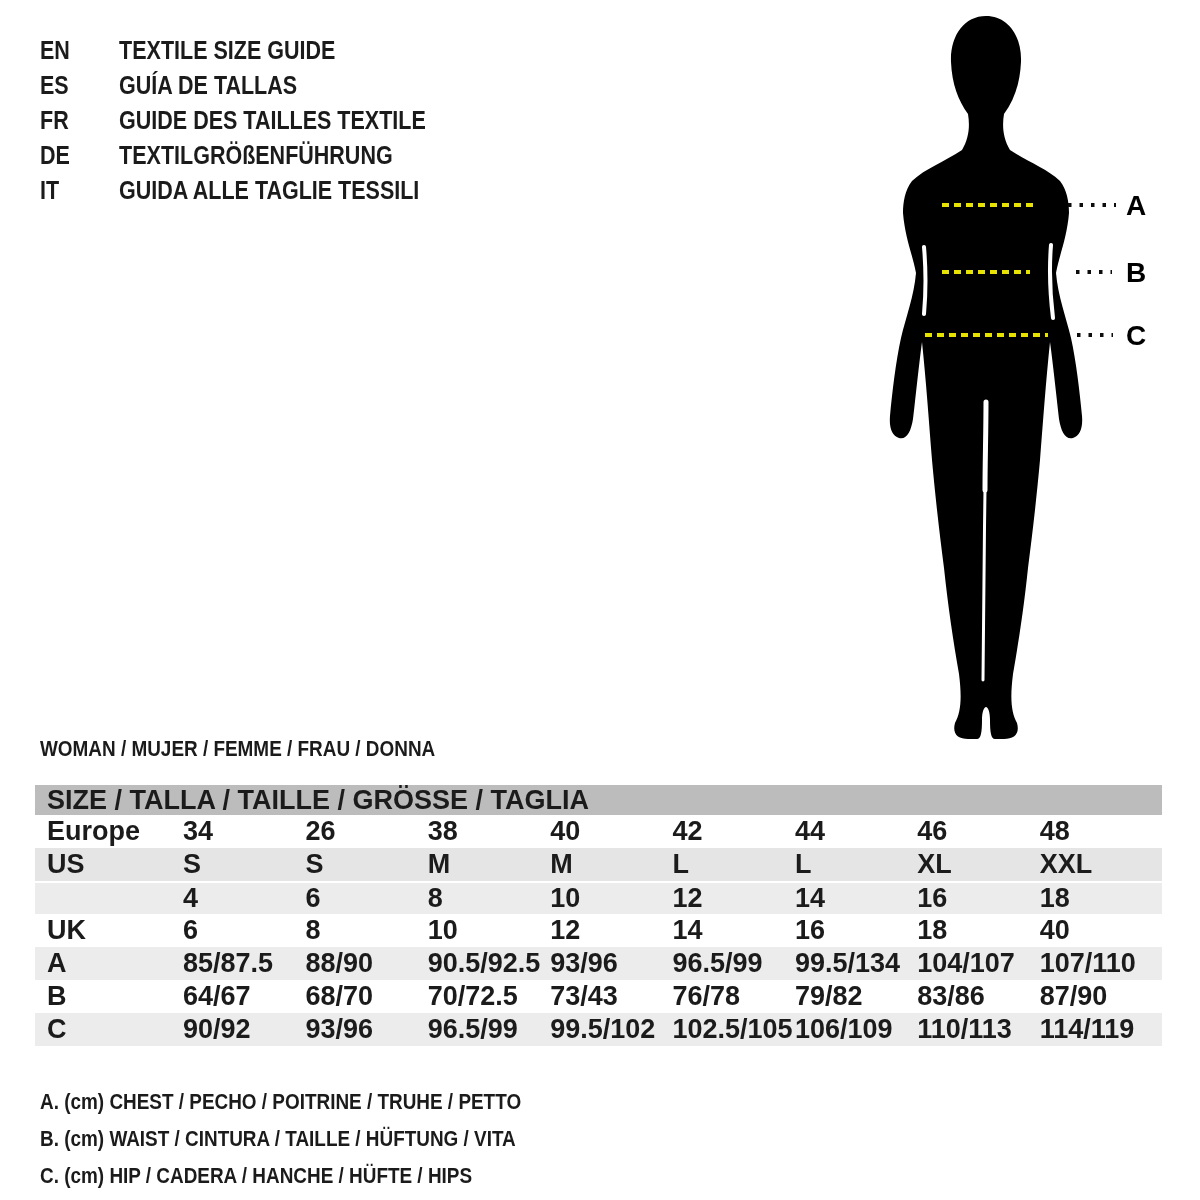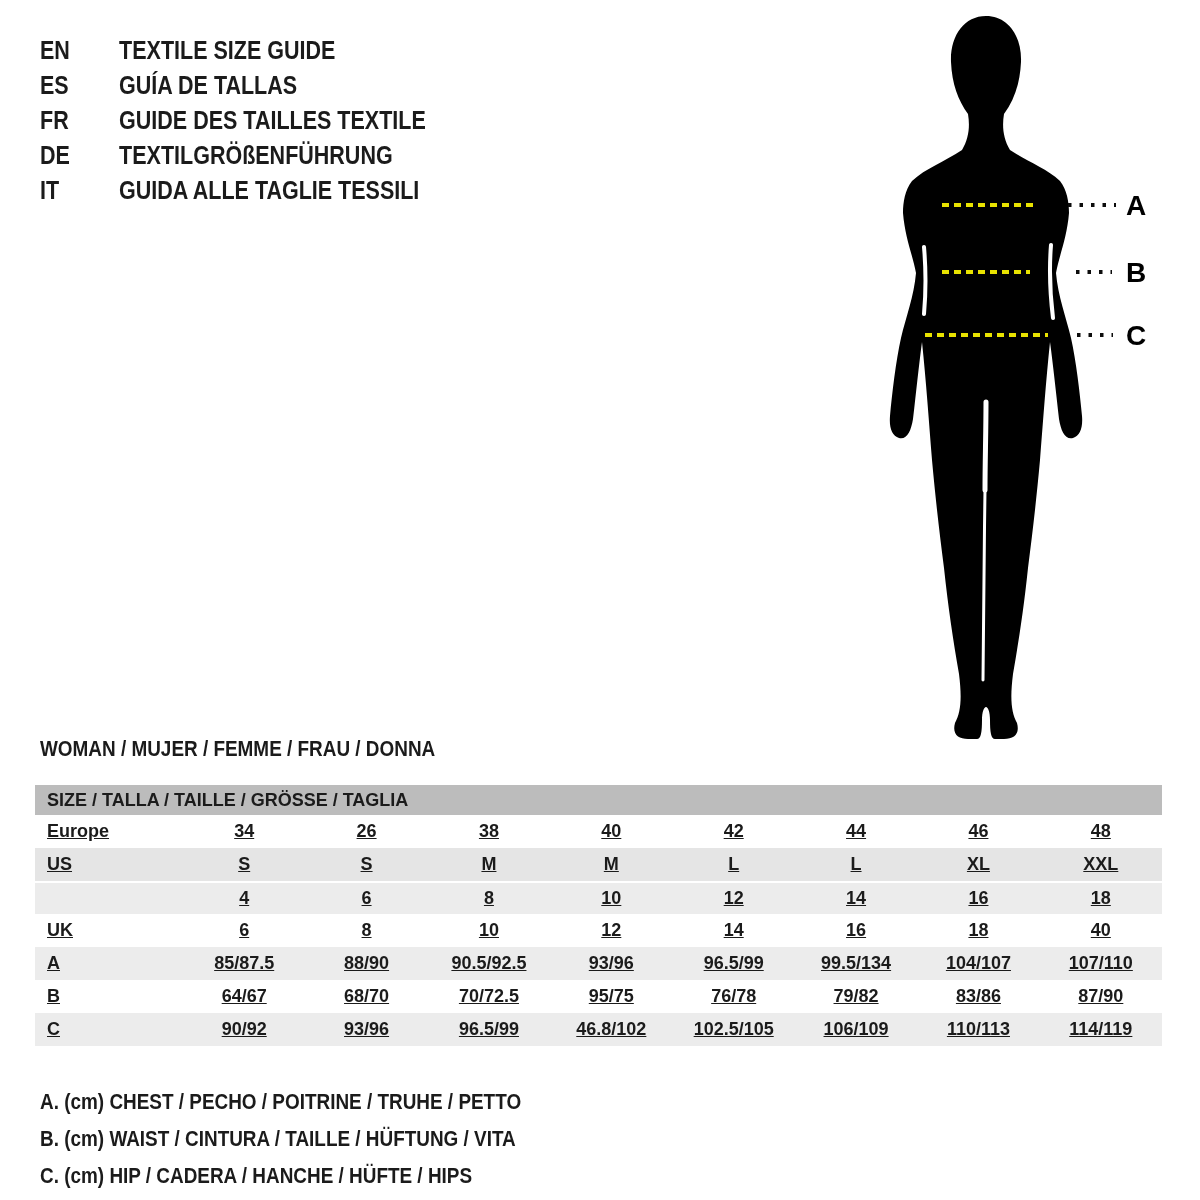--- a/index.html
+++ b/index.html
@@ -18,26 +18,26 @@
 
   
   #figure{position:absolute;left:880px;top:12px;width:320px;height:730px;}
   #figure svg{display:block;width:320px;height:730px;}
   #figure text{font-family:"Liberation Sans",sans-serif;font-weight:700;font-size:28px;}
 
   
   #woman-title{position:absolute;left:40px;top:736px;font-size:22px;white-space:nowrap;}
 
   
-  #size-table{position:absolute;left:35px;top:785px;width:1127px;font-size:18px;}
+  #size-table{position:absolute;left:35px;top:785px;width:1127px;font-size:27px;}
   .thead{height:30px;line-height:30px;padding-left:12px;box-sizing:border-box;white-space:nowrap;}
-  .trow{display:flex;height:33px;line-height:33px;box-sizing:border-box;text-decoration:underline;}
+  .trow{display:flex;height:33px;line-height:33px;box-sizing:border-box;}
   .trow.shaded + .trow.shaded{border-top:2px solid #ffffff;line-height:31px;}
   .tlabel{flex:0 0 148px;padding-left:12px;box-sizing:border-box;text-align:left;}
-  .tcell{flex:1 1 0;text-align:center;}
+  .tcell{flex:1 1 0;}
 
   
   #legend{position:absolute;left:40px;top:1083px;}
   .legend-line{font-size:22px;line-height:37px;white-space:nowrap;}
 </style>
 </head>
 <body>
 
 <div id="languages" class="condensed">
     <div class="lang-row">
@@ -161,32 +161,32 @@
         <div class="tcell">96.5/99</div>
         <div class="tcell">99.5/134</div>
         <div class="tcell">104/107</div>
         <div class="tcell">107/110</div>
       </div>
       <div class="trow">
         <div class="tlabel">B</div>
         <div class="tcell">64/67</div>
         <div class="tcell">68/70</div>
         <div class="tcell">70/72.5</div>
-        <div class="tcell">95/75</div>
+        <div class="tcell">73/43</div>
         <div class="tcell">76/78</div>
         <div class="tcell">79/82</div>
         <div class="tcell">83/86</div>
         <div class="tcell">87/90</div>
       </div>
       <div class="trow shaded" style="background: rgb(236, 236, 236);">
         <div class="tlabel">C</div>
         <div class="tcell">90/92</div>
         <div class="tcell">93/96</div>
         <div class="tcell">96.5/99</div>
-        <div class="tcell">46.8/102</div>
+        <div class="tcell">99.5/102</div>
         <div class="tcell">102.5/105</div>
         <div class="tcell">106/109</div>
         <div class="tcell">110/113</div>
         <div class="tcell">114/119</div>
       </div>
     </div>
 </div>
 
 <div id="legend" class="condensed">
     <div class="legend-line">A. (cm) CHEST / PECHO / POITRINE / TRUHE / PETTO</div>

